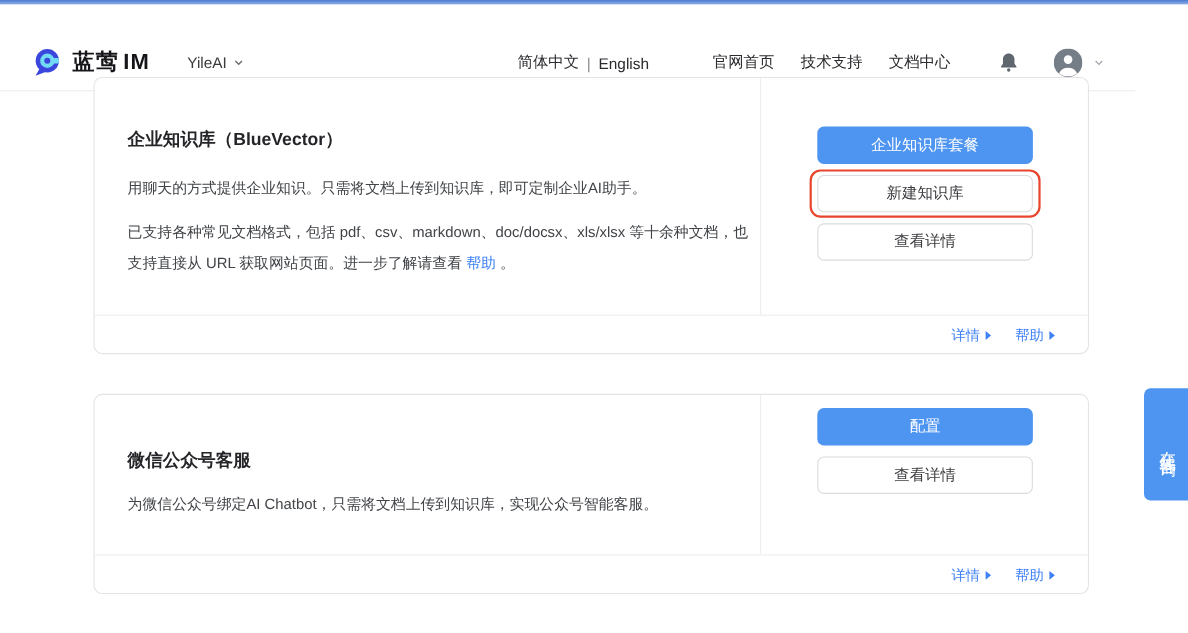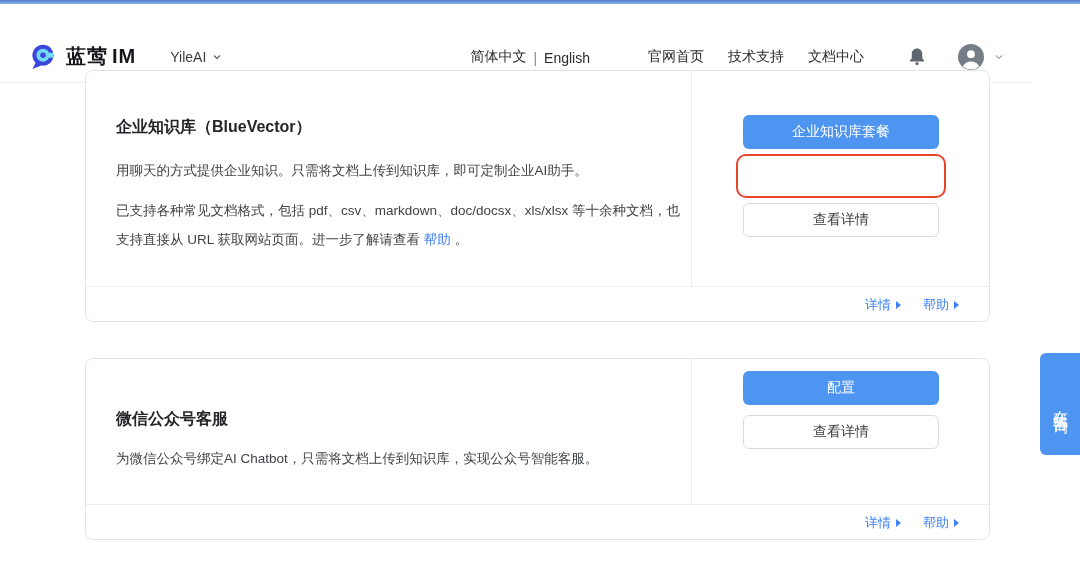--- a/index.html
+++ b/index.html
@@ -144,20 +144,21 @@
     <span>已支持各种常见文档格式，包括 pdf、csv、markdown、doc/docsx、xls/xlsx 等十余种文档，也支持直接从 URL 获取网站页面。进一步了解请查看 </span><span class="inline-link">帮助</span><span> 。</span>
   </div>
   <div class="card-p" style="top:90px;">
     <span>用聊天的方式提供企业知识。只需将文档上传到知识库，即可定制企业AI助手。</span>
   </div>
 
   <div class="vdivider"></div>
 
   <button class="btn btn-primary" style="top:44px;">企业知识库套餐</button>
   <div class="ring" style="top:83px;"></div>
+  <button class="btn btn-default" style="top:88px;">新建知识库</button>
   <button class="btn btn-default" style="top:132px;">查看详情</button>
 
   <div class="card-footer">
     <span class="flink">
       <span>详情</span>
       <i class="tri"></i>
     </span>
     <span class="flink">
       <span>帮助</span>
       <i class="tri"></i>

